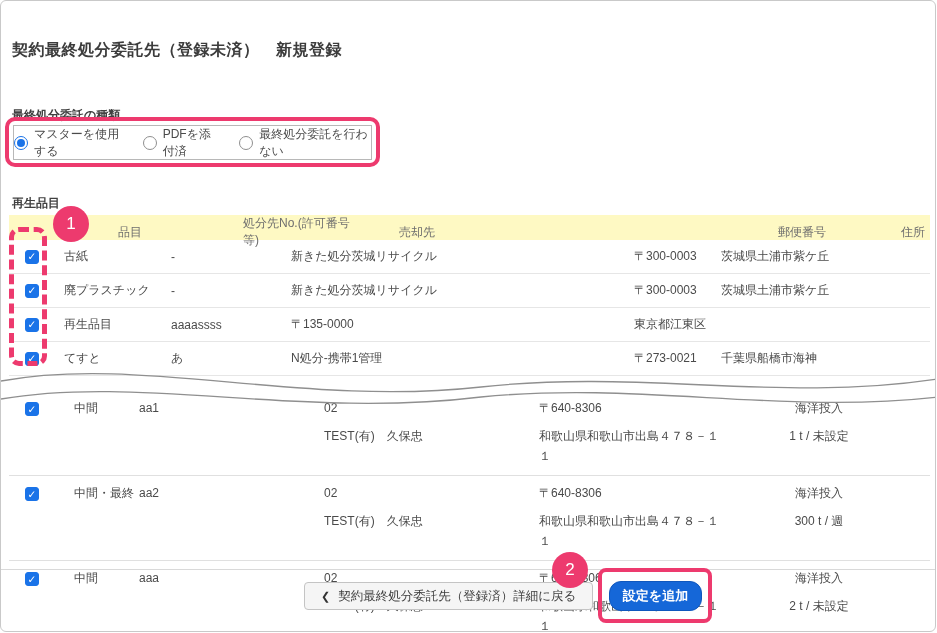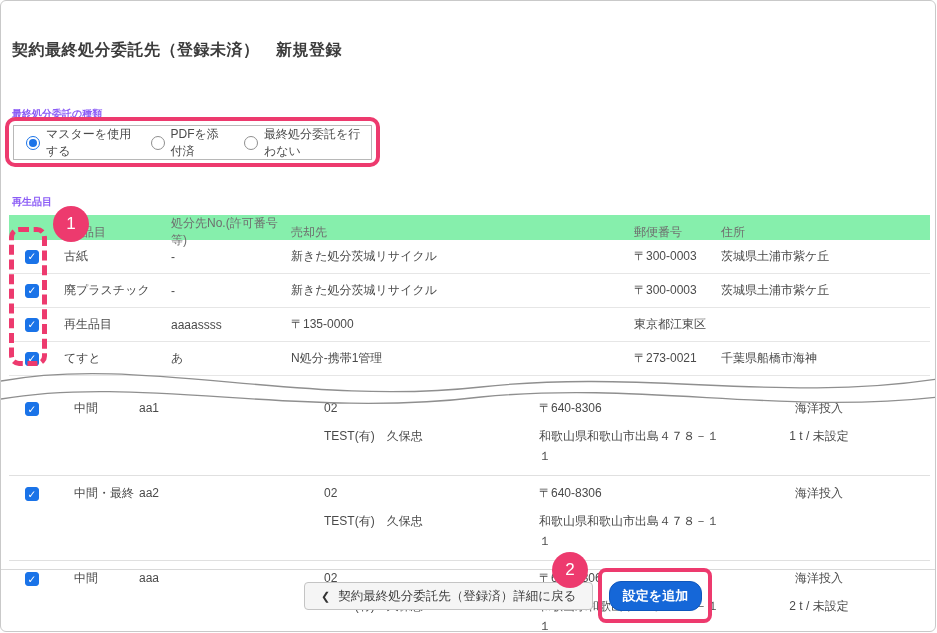--- a/index.html
+++ b/index.html
@@ -17,33 +17,33 @@
     border-radius:6px;
     overflow:hidden;
   }
   .page-title {
     position:absolute; left:11px; top:39px;
     font-size:16px; font-weight:bold; color:#3c3c3c;
     letter-spacing:0.5px;
   }
   .section-label {
     position:absolute; left:11px;
-    font-size:10px; font-weight:bold; color:#8b5cf6;
+    font-size:12px; font-weight:bold; color:#404040;
   }
   #label-disposal-type { top:106px; }
   #label-recycled { top:194px; }
 
   
   .radio-box {
     position:absolute; left:12px; top:124px;
     width:359px; height:35px;
     border:1px solid #b8b8b8;
     background:#fff;
     display:flex; align-items:center;
-    padding-left:12px; gap:17px;
+    gap:17px;
   }
   .radio-option { display:flex; align-items:center; gap:6px; font-size:12px; color:#4a4a4a; cursor:pointer; }
   .radio {
     width:14px; height:14px; border-radius:50%;
     border:1px solid #8f8f8f; background:#fff; position:relative; flex:0 0 auto;
   }
   .radio.checked { border-color:#1a73e8; }
   .radio.checked::after {
     content:""; position:absolute; inset:2px; border-radius:50%; background:#1a73e8;
   }
@@ -71,21 +71,21 @@
   .checkbox.checked { background:#1a73e8; border-color:#1a73e8; }
   .checkbox.checked::after { content:"✓"; color:#fff; font-size:10.5px; font-weight:bold; line-height:1; }
 
   
   .table-top { position:absolute; left:8px; top:214px; width:921px; font-size:12px; }
   .trow, .thead {
     display:grid;
     grid-template-columns:47px 115px 120px 343px 87px 1fr;
     align-items:center;
   }
-  .thead { height:25px; background:#86efac; color:#6e6e6e; }
+  .thead { height:25px; background:#fef9c3; color:#6e6e6e;gap:36px; }
   .trow  { height:34px; border-bottom:1px solid #e6e6e6; background:#fff; }
   .cell-cb { padding-left:16px; display:flex; align-items:center; }
   .c-item  { padding-left:8px; }
   .thead .c-item { padding-left:26px; }
   .c-plain { padding-left:0; }
 
   
   .wave { position:absolute; left:0; top:356px; width:937px; height:52px; z-index:5; }
 
   
@@ -238,20 +238,21 @@
       <div class="b-2line">
         <div>02</div>
         <div class="l2">TEST(有)　久保忠</div>
       </div>
       <div class="b-2line">
         <div>〒640-8306</div>
         <div class="l2">和歌山県和歌山市出島４７８－１１</div>
       </div>
       <div class="b-2line b-center">
         <div>海洋投入</div>
+        <div class="l2">300 t / 週</div>
       </div>
     </div>
 
     <div class="brow">
       <div class="cell-cb">
           <span class="checkbox checked"></span>
         </div>
       <div class="b-type">中間</div>
       <div class="b-no">aaa</div>
       <div class="b-2line">

